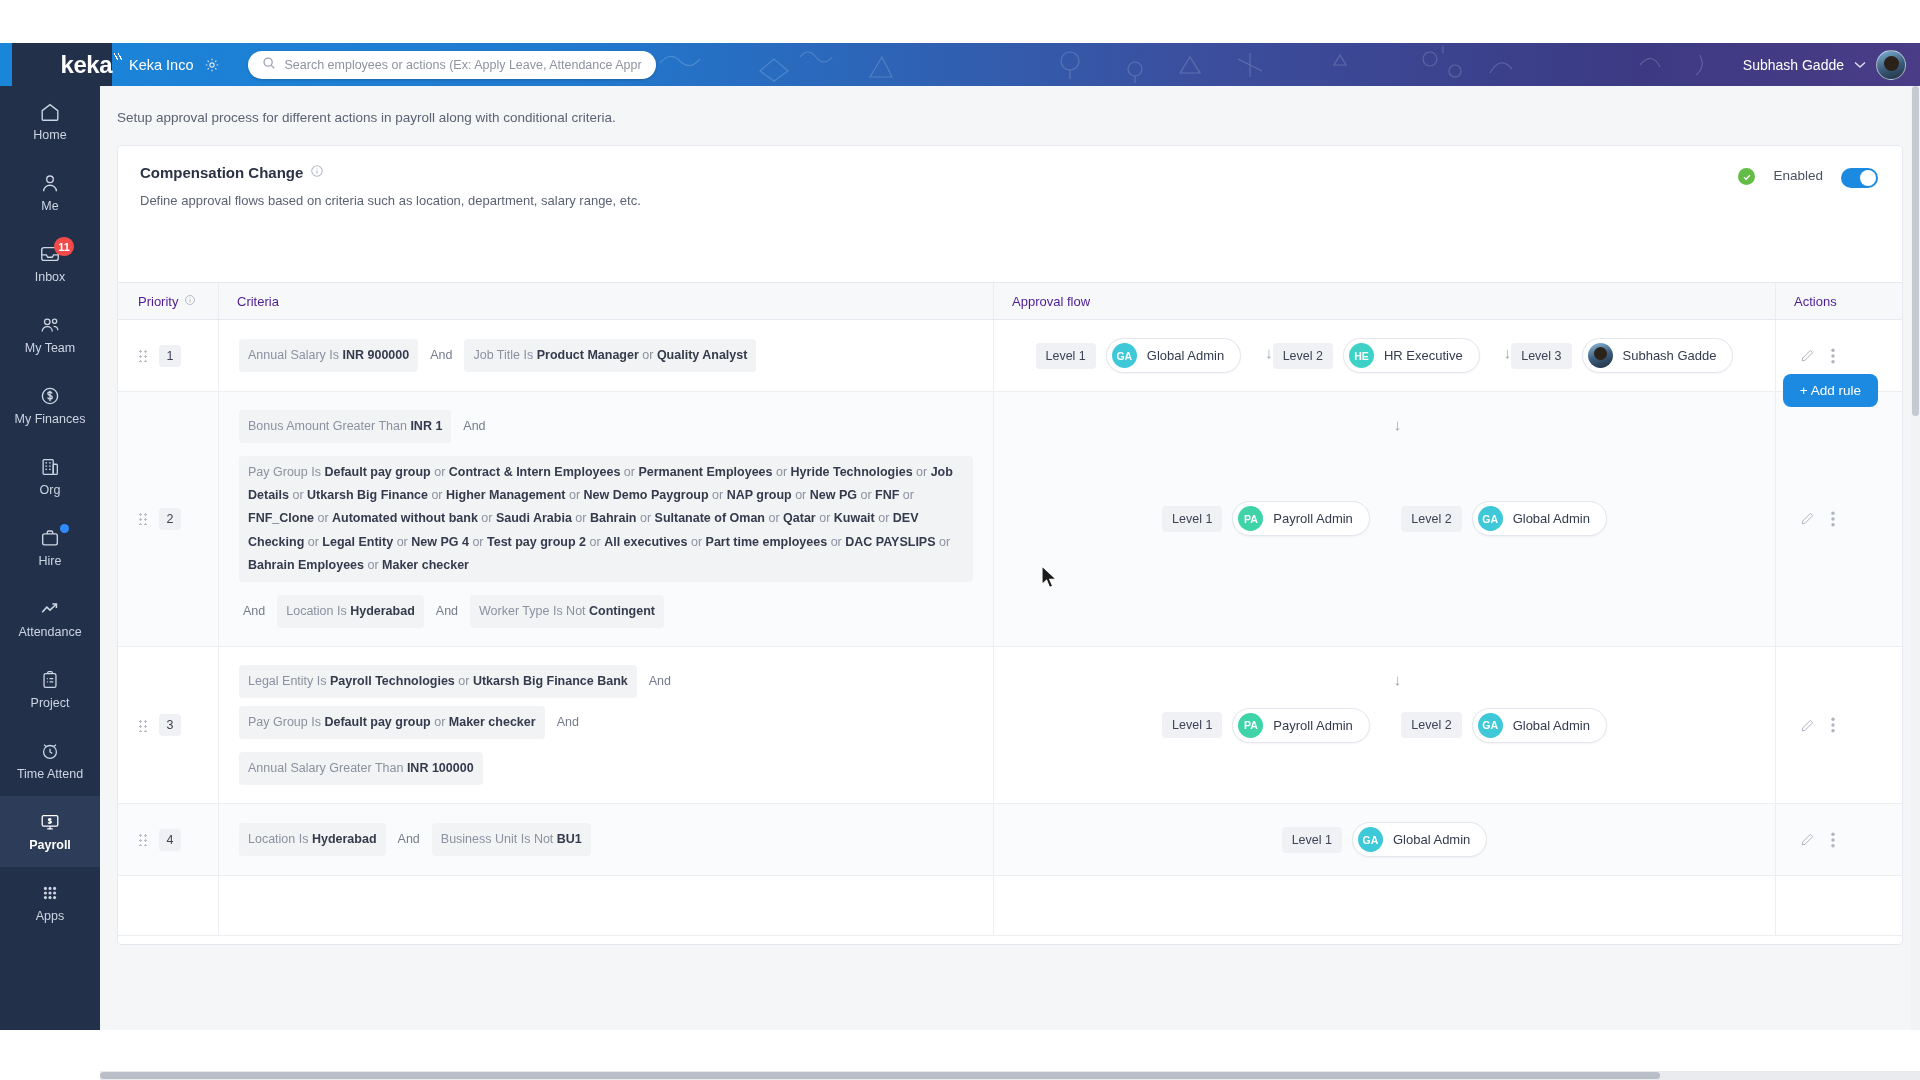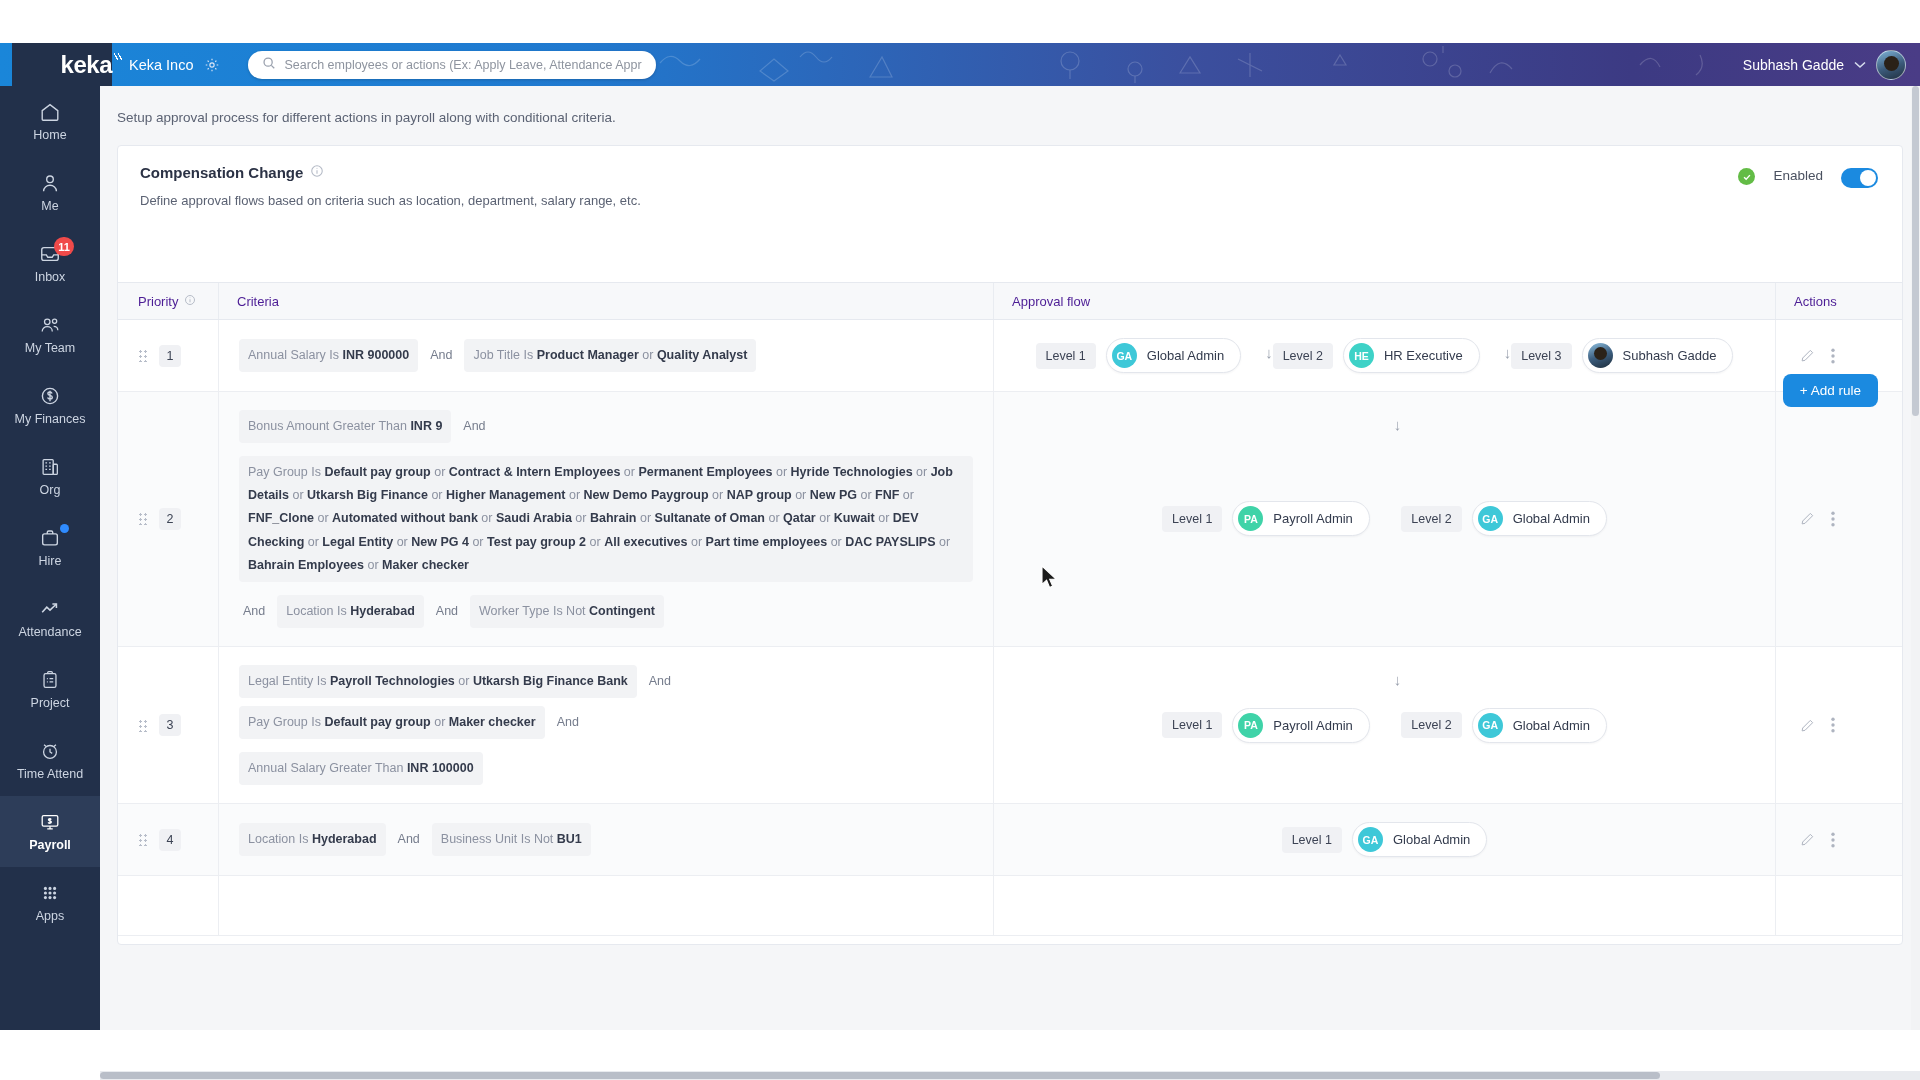--- a/index.html
+++ b/index.html
@@ -541,21 +541,21 @@
               </span>
             </div>
           </div>
           <div class="trow alt">
             <div class="cell-priority">
               <div class="grip"></div>
               <div class="pri-num">2</div>
             </div>
             <div class="cell-criteria">
               <div class="crit-line">
-                <span class="crit-pill"><span class="or">Bonus Amount Greater Than </span><b>INR 9</b></span>
+                <span class="crit-pill"><span class="or">Bonus Amount Greater Than </span><b>INR 1</b></span>
                 <span class="andword">And</span>
               </div>
               <div class="crit-line">
                 <span class="crit-pill"><span class="or">Pay Group Is </span><b>Default pay group</b><span class="or"> or </span><b>Contract &amp; Intern Employees</b><span class="or"> or </span><b>Permanent Employees</b><span class="or"> or </span><b>Hyride Technologies</b><span class="or"> or </span><b>Job Details</b><span class="or"> or </span><b>Utkarsh Big Finance</b><span class="or"> or </span><b>Higher Management</b><span class="or"> or </span><b>New Demo Paygroup</b><span class="or"> or </span><b>NAP group</b><span class="or"> or </span><b>New PG</b><span class="or"> or </span><b>FNF</b><span class="or"> or </span><b>FNF_Clone</b><span class="or"> or </span><b>Automated without bank</b><span class="or"> or </span><b>Saudi Arabia</b><span class="or"> or </span><b>Bahrain</b><span class="or"> or </span><b>Sultanate of Oman</b><span class="or"> or </span><b>Qatar</b><span class="or"> or </span><b>Kuwait</b><span class="or"> or </span><b>DEV Checking</b><span class="or"> or </span><b>Legal Entity</b><span class="or"> or </span><b>New PG 4</b><span class="or"> or </span><b>Test pay group 2</b><span class="or"> or </span><b>All executives</b><span class="or"> or </span><b>Part time employees</b><span class="or"> or </span><b>DAC PAYSLIPS</b><span class="or"> or </span><b>Bahrain Employees</b><span class="or"> or </span><b>Maker checker</b></span>
               </div>
               <div class="crit-line">
                 <span class="andword">And</span>
                 <span class="crit-pill"><span class="or">Location Is </span><b>Hyderabad</b></span>
                 <span class="andword">And</span>
                 <span class="crit-pill"><span class="or">Worker Type Is Not </span><b>Contingent</b></span>

